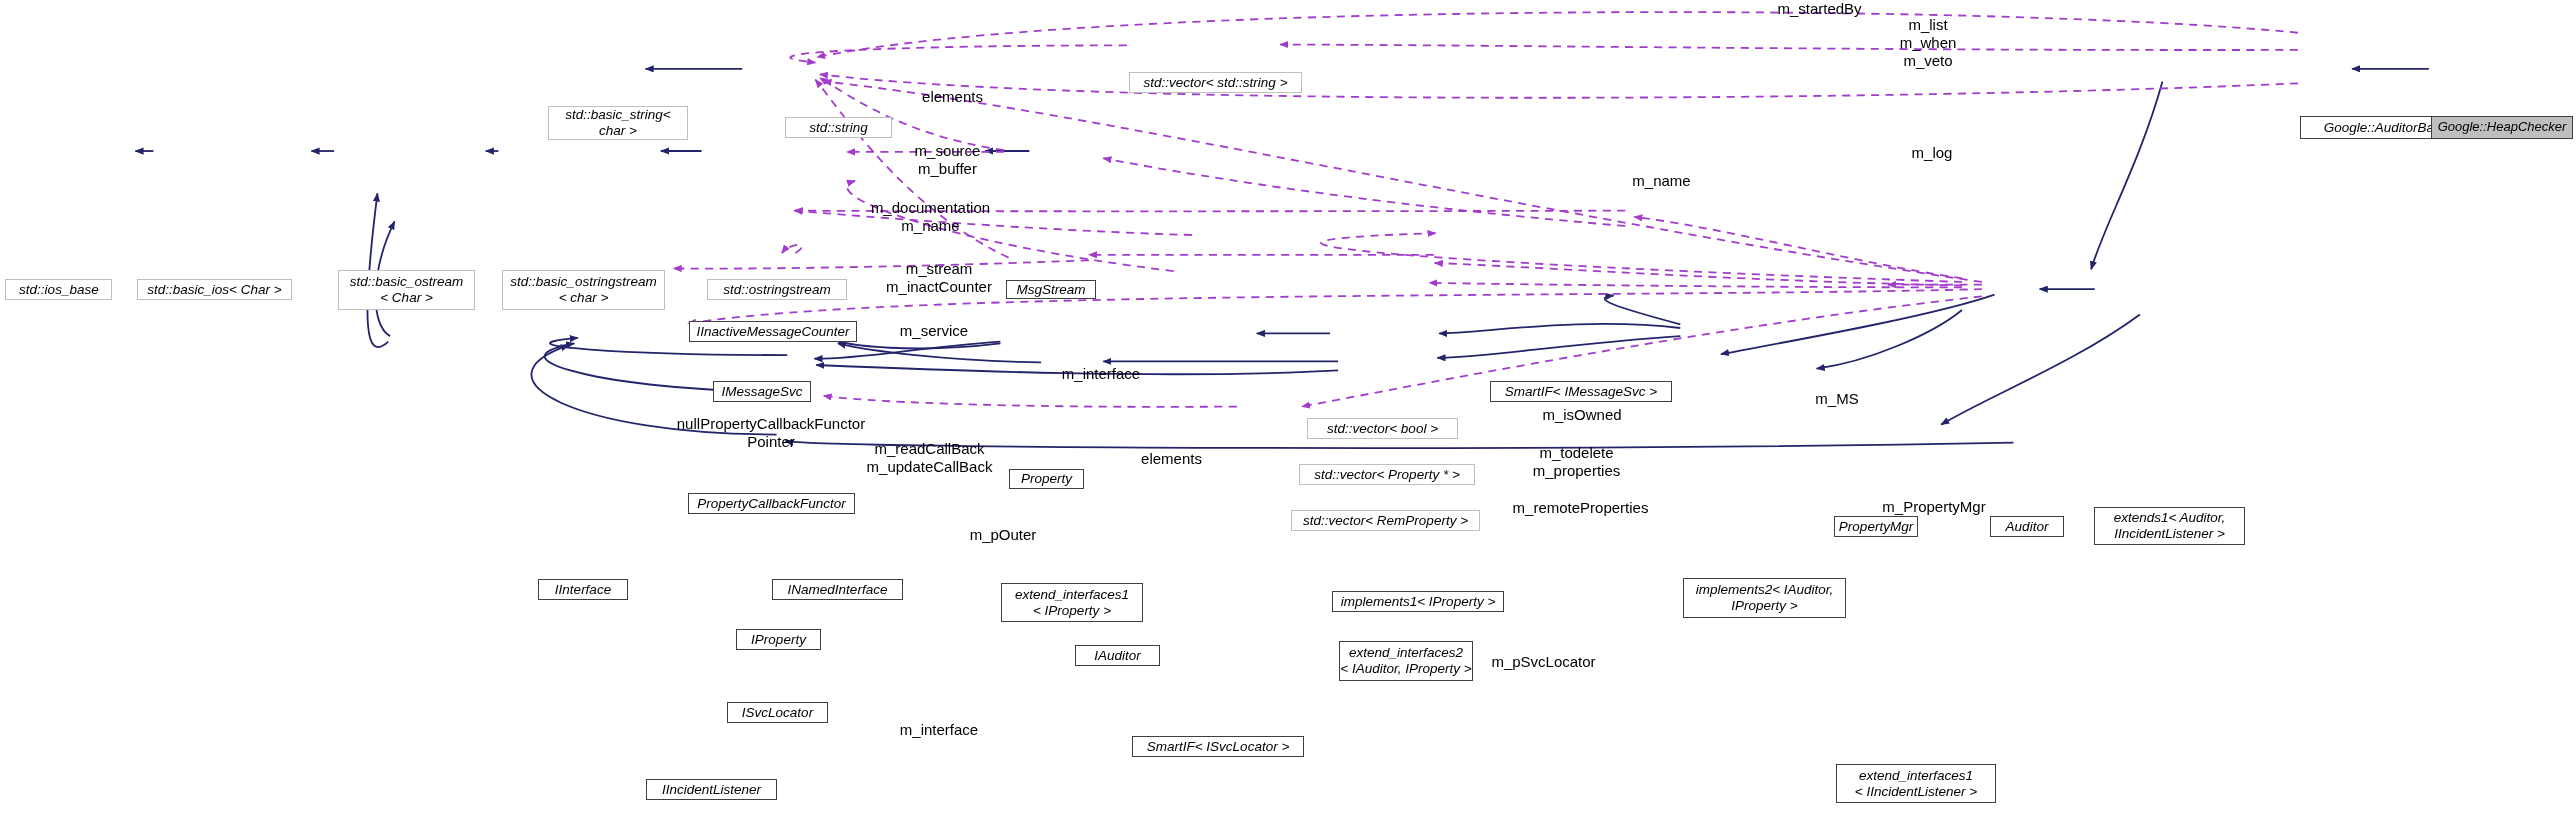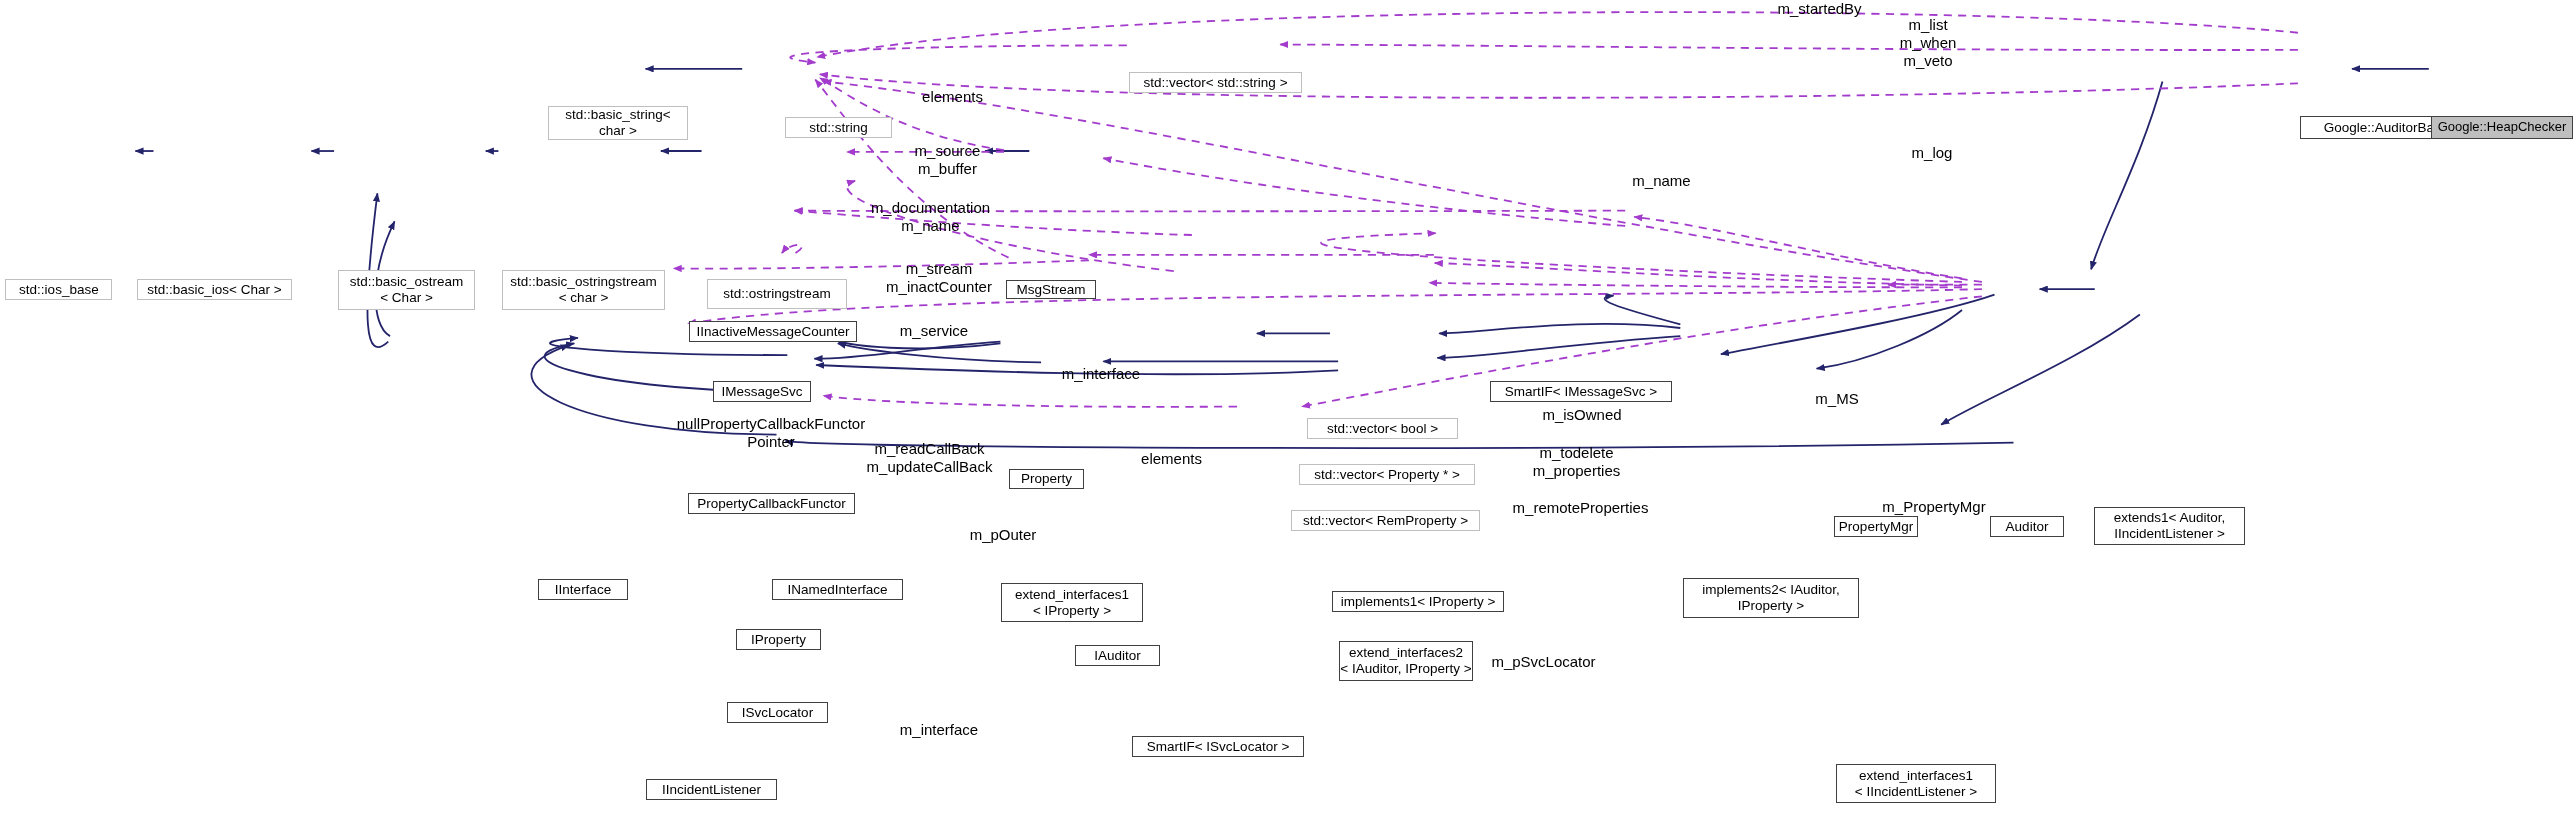--- a/index.html
+++ b/index.html
@@ -1,21 +1,21 @@
 <!DOCTYPE html>
 <html style="font-size:14.4px"><head>
 <meta charset="utf-8">
 <style>
   html,body{margin:0;padding:0;background:#ffffff;}
   body{font-family:"Liberation Sans","DejaVu Sans",sans-serif;}
   #diagram-root{position:relative;width:2576px;height:814px;background:#fff;overflow:hidden;}
   svg#edges{position:absolute;left:0;top:0;width:2576px;height:814px;}
   .node{position:absolute;box-sizing:border-box;display:flex;align-items:center;justify-content:center;
         text-align:center;line-height:1.15;color:#000;background:#ffffff;}
-  .node span{display:block;white-space:pre-line;}
+  .node span{display:block;white-space:pre-line;font-style:italic;}
   
   .node.light{border:0.9px solid #bfbfbf;font-size:13.5px;}
   
   .node.dark{border:1.8px solid #404040;font-size:13.5px;}
   
   .node.focus{border:1.8px solid #404040;background:#bfbfbf;font-size:13px;}
   .edge-label{position:absolute;font-size:15px;color:#000;white-space:pre-line;text-align:center;
               line-height:1.18;pointer-events:none;}
 </style>
 </head>
@@ -159,21 +159,21 @@
       <span>std::basic_ios&lt; Char &gt;</span>
     </div>
   <div class="node light" style="left:338px;top:270px;width:137px;height:40px;">
       <span>std::basic_ostream
 &lt; Char &gt;</span>
     </div>
   <div class="node light" style="left:502px;top:270px;width:163px;height:40px;">
       <span>std::basic_ostringstream
 &lt; char &gt;</span>
     </div>
-  <div class="node light" style="left:707px;top:279px;width:140px;height:30px;">
+  <div class="node light" style="left:707px;top:279px;width:140px;height:21px;">
       <span>std::ostringstream</span>
     </div>
   <div class="node dark" style="left:1006px;top:280px;width:90px;height:19px;">
       <span>MsgStream</span>
     </div>
 
   <div class="node dark" style="left:689px;top:321px;width:168px;height:21px;">
       <span>IInactiveMessageCounter</span>
     </div>
   <div class="node dark" style="left:713px;top:381px;width:98px;height:21px;">
@@ -214,21 +214,21 @@
   <div class="node dark" style="left:772px;top:579px;width:131px;height:21px;">
       <span>INamedInterface</span>
     </div>
   <div class="node dark" style="left:1001px;top:583px;width:142px;height:39px;">
       <span>extend_interfaces1
 &lt; IProperty &gt;</span>
     </div>
   <div class="node dark" style="left:1332px;top:591px;width:172px;height:21px;">
       <span>implements1&lt; IProperty &gt;</span>
     </div>
-  <div class="node dark" style="left:1683px;top:578px;width:176px;height:40px;">
+  <div class="node dark" style="left:1683px;top:578px;width:163px;height:40px;">
       <span>implements2&lt; IAuditor,
 IProperty &gt;</span>
     </div>
   <div class="node dark" style="left:736px;top:629px;width:85px;height:21px;">
       <span>IProperty</span>
     </div>
   <div class="node dark" style="left:1075px;top:645px;width:85px;height:21px;align-items:center;">
       <span>IAuditor</span>
     </div>
   <div class="node dark" style="left:1339px;top:641px;width:134px;height:40px;">

